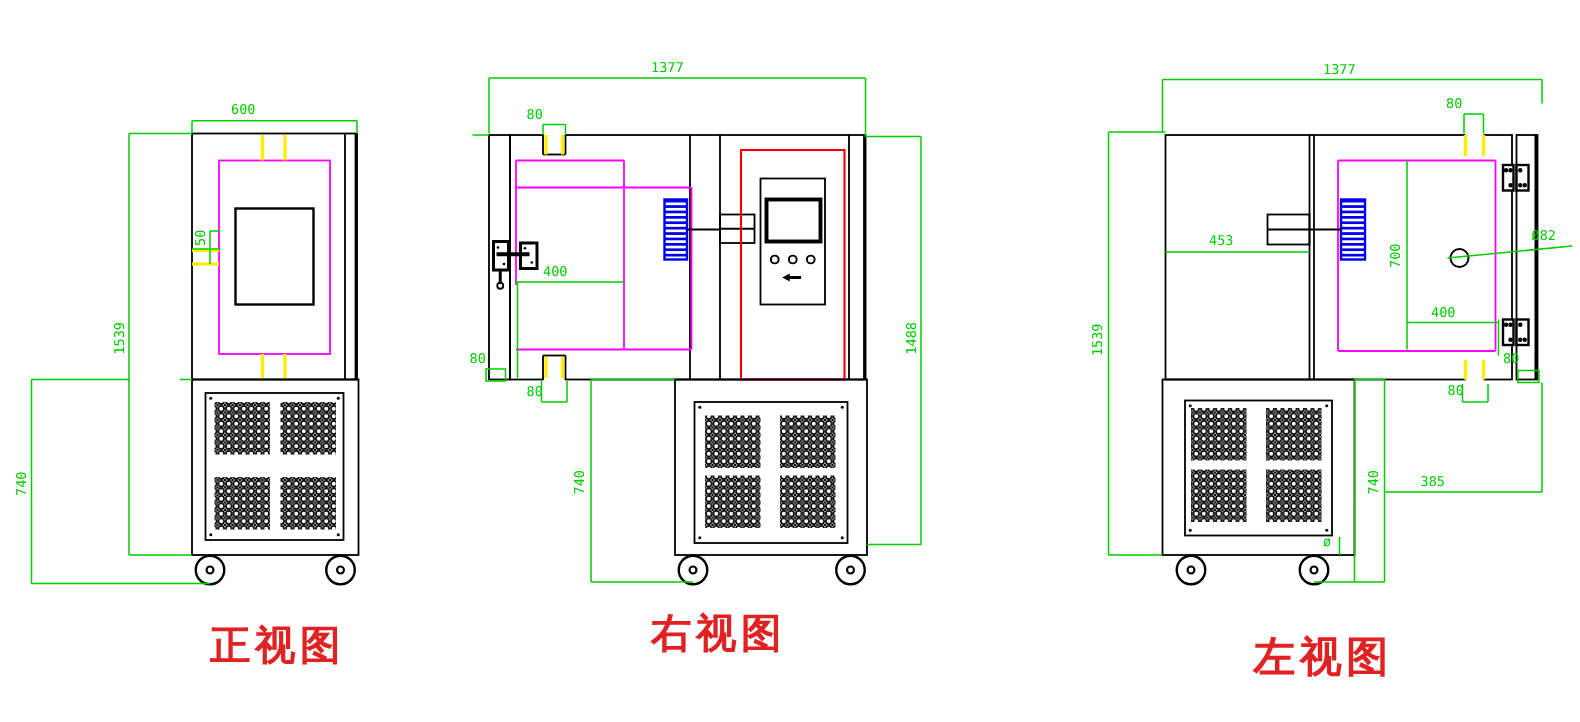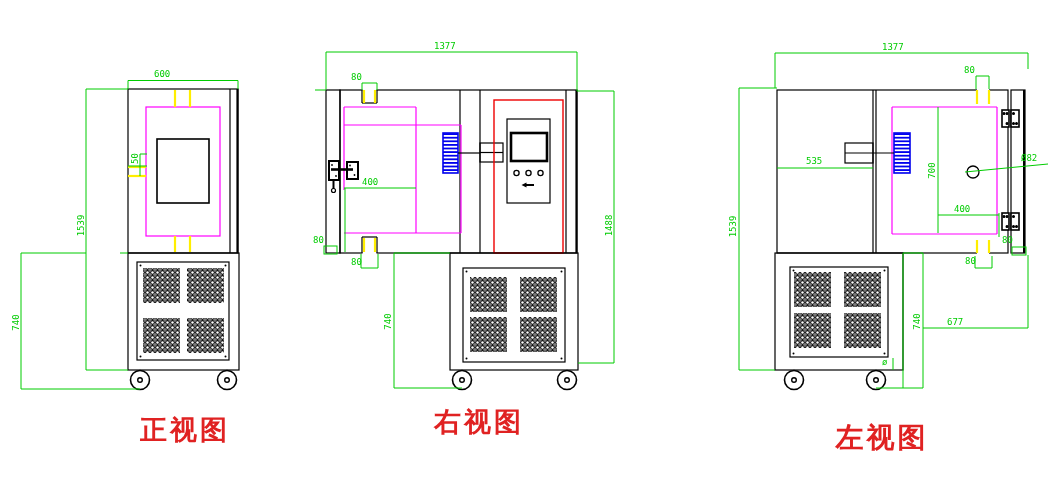--- a/index.html
+++ b/index.html
@@ -279,27 +279,27 @@
 <div class="dim" style="left:351px;top:72px;">80</div>
 <div class="dim" style="left:362px;top:177px;">400</div>
 <div class="vdim" style="left:592px;top:220px;">1488</div>
 <div class="dim" style="left:313px;top:235px;">80</div>
 <div class="dim" style="left:351px;top:257px;">80</div>
 <div class="vdim" style="left:371px;top:316px;">740</div>
 
 <div class="dim" style="left:882px;top:42px;">1377</div>
 <div class="dim" style="left:964px;top:65px;">80</div>
 <div class="vdim" style="left:716px;top:221px;">1539</div>
-<div class="dim" style="left:806px;top:156px;">535</div>
+<div class="dim" style="left:806px;top:156px;">453</div>
 <div class="vdim" style="left:915px;top:165px;">700</div>
 <div class="dim" style="left:1021px;top:153px;">Ø82</div>
 <div class="dim" style="left:954px;top:204px;">400</div>
 <div class="dim" style="left:1002px;top:235px;">80</div>
 <div class="dim" style="left:965px;top:256px;">80</div>
 <div class="vdim" style="left:900px;top:316px;">740</div>
-<div class="dim" style="left:947px;top:317px;">677</div>
+<div class="dim" style="left:947px;top:317px;">385</div>
 <div class="dim" style="left:882px;top:357px;width:12px;">ø</div>
 
 <div class="viewtitle" style="left:140px;top:412px;width:88px;font-size:27px;text-align:center;">正视图</div>
 <div class="viewtitle" style="left:433px;top:404px;width:92px;font-size:27px;">右视图</div>
 <div class="viewtitle" style="left:834px;top:419px;width:96px;font-size:28px;">左视图</div>
 
 </div>
 
 </body></html>

